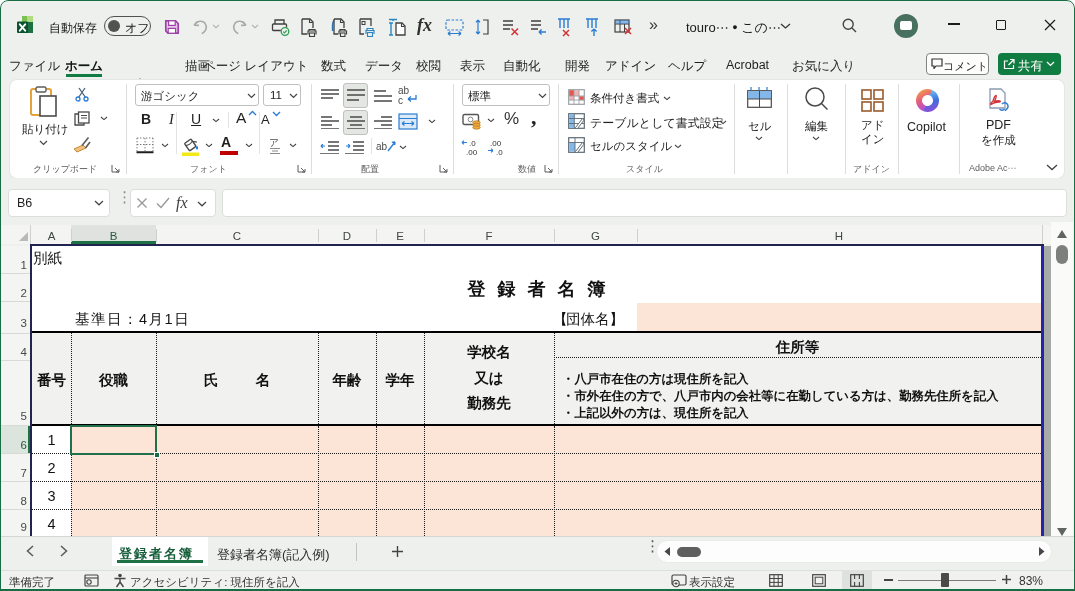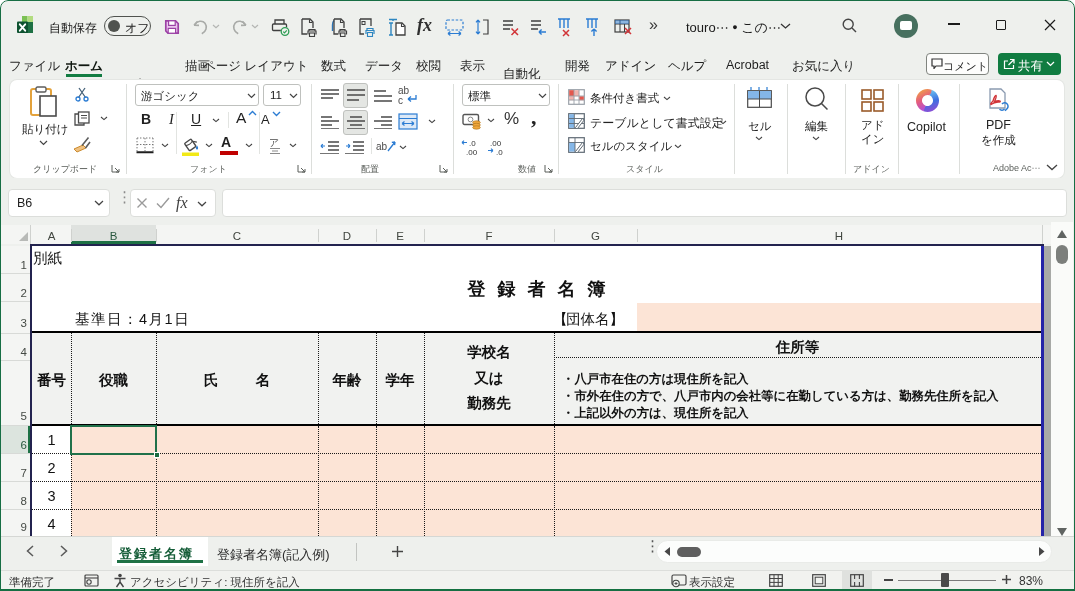--- a/index.html
+++ b/index.html
@@ -155,21 +155,21 @@
 <div class="ab mt" style="left:9px;top:58px;">ファイル</div>
 <div class="ab mt" style="left:65px;top:58px;font-weight:bold;color:#0f1710;">ホーム</div>
 <div class="ab" style="left:66px;top:74px;width:36px;height:2.5px;background:#127c42;"></div>
 <div class="ab mt" style="left:123px;top:58px;margin-top:19px;">挿入</div>
 <div class="ab mt" style="left:185px;top:58px;">描画</div>
 <div class="ab mt" style="left:203px;top:58px;">ページ レイアウト</div>
 <div class="ab mt" style="left:321px;top:58px;">数式</div>
 <div class="ab mt" style="left:365px;top:58px;">データ</div>
 <div class="ab mt" style="left:416px;top:58px;">校閲</div>
 <div class="ab mt" style="left:460px;top:58px;">表示</div>
-<div class="ab mt" style="left:503px;top:66px;">自動化</div>
+<div class="ab mt" style="left:503px;top:58px;">自動化</div>
 <div class="ab mt" style="left:565px;top:58px;">開発</div>
 <div class="ab mt" style="left:605px;top:58px;">アドイン</div>
 <div class="ab mt" style="left:668px;top:58px;">ヘルプ</div>
 <div class="ab mt" style="left:726px;top:58px;">Acrobat</div>
 <div class="ab mt" style="left:792px;top:58px;">お気に入り</div>
 
 <div class="ab" style="left:926px;top:53px;width:63px;height:22px;border:1px solid #80847f;border-radius:4px;background:#fdfdfc;"></div>
 <svg class="ab" style="left:931px;top:58px;" width="12" height="11" viewBox="0 0 12 11">
   <path d="M1 1 L11 1 L11 8 L5 8 L3 10.5 L3 8 L1 8 Z" fill="none" stroke="#333" stroke-width="1.2"></path>
 </svg>
@@ -459,21 +459,21 @@
 <div class="rtx" style="left:907px;top:120px;font-size:12.5px;">Copilot</div>
 <div class="gsep" style="left:959px;"></div>
 
 <svg class="ab" style="left:985px;top:88px;" width="26" height="25" viewBox="0 0 26 25">
   <path d="M5 1 L16 1 L20 5 L20 20 L5 20 Z" fill="#fff" stroke="#8a9ab0" stroke-width="1.3"></path>
   <path d="M8 13 q2-6 3-5.5 q1 0.5-1.5 6 q4-1.5 5.5-0.5 q1 1-2 1 q-4 0.5-7 2.5 q-1-0.5 2-3.5" fill="none" stroke="#d13438" stroke-width="1.4"></path>
   <path d="M17 16 a3.5 3.5 0 0 1 5-0.2 a3.5 3.5 0 0 1 0 5 l-2 2 M19.5 21 a3.5 3.5 0 0 1-5 0.2" fill="none" stroke="#2b7cd3" stroke-width="1.5"></path>
 </svg>
 <div class="rtx" style="left:986px;top:118px;font-size:12.5px;">PDF</div>
 <div class="rtx" style="left:981px;top:133px;">を作成</div>
-<div class="rlab" style="left:969px;top:163px;margin-left:24px;">Adobe Ac⋯</div>
+<div class="rlab" style="left:969px;top:163px;">Adobe Ac⋯</div>
 <svg class="ab" style="left:1046px;top:164px;" width="12" height="7" viewBox="0 0 12 7">
         <path d="M1 1l5 4.6L11 1" stroke="#444" fill="none" stroke-width="1.3"></path>
       </svg>
 </div>
 
 <div id="fbar">
 <div class="ab" style="left:0;top:178px;width:1075px;height:47px;background:#eef0ed;"></div>
 <div class="ab" style="left:8px;top:189px;width:102px;height:28px;background:#fff;border:1px solid #dcdedb;border-radius:4px;"></div>
 <div class="ab" style="left:17px;top:196px;font-size:12.5px;color:#1e1e1e;">B6</div>
 <svg class="ab" style="left:94px;top:200px;" width="10" height="6" viewBox="0 0 10 6">

